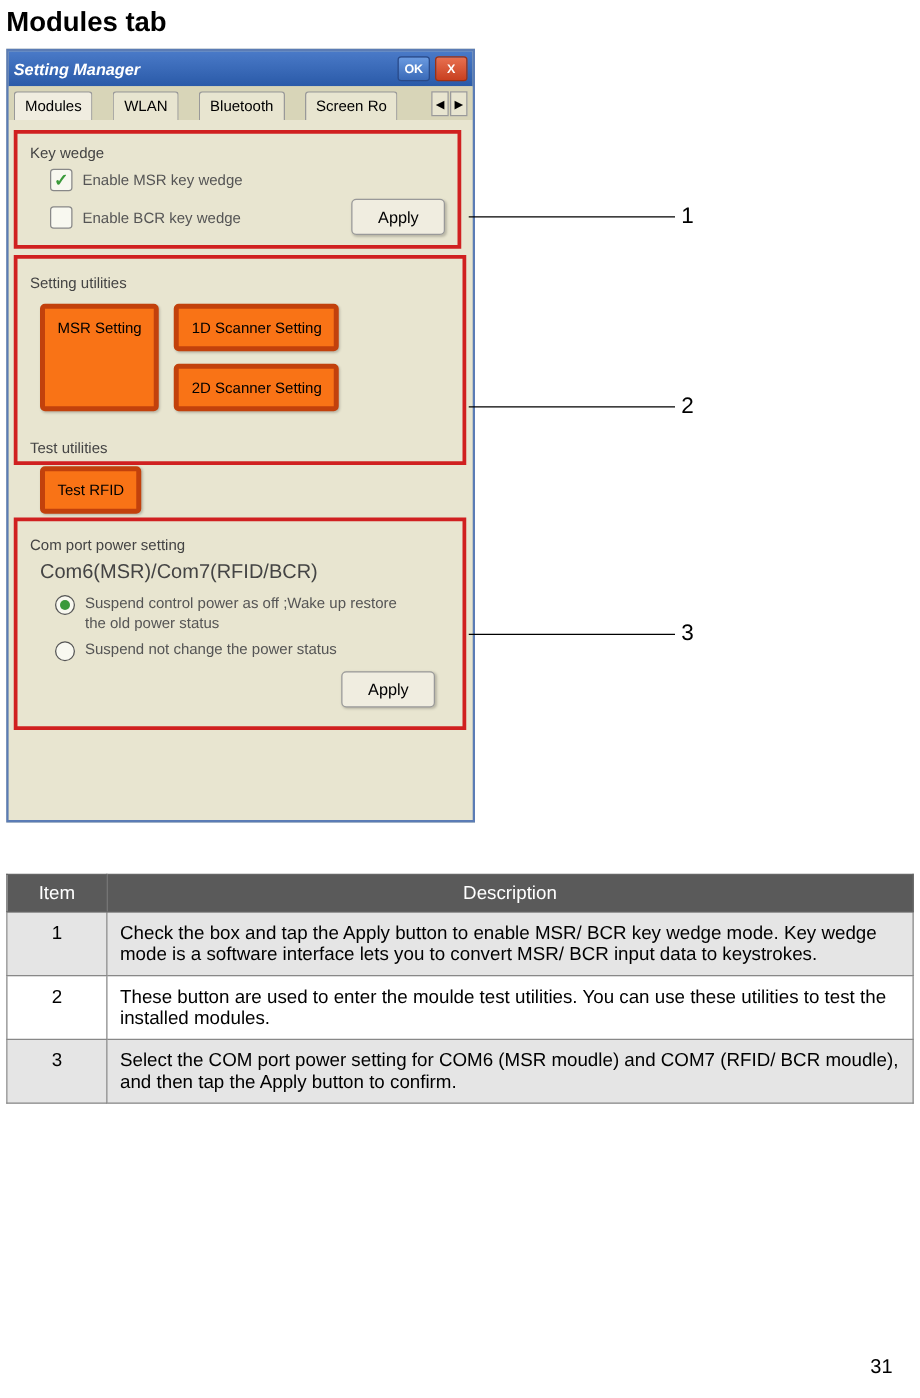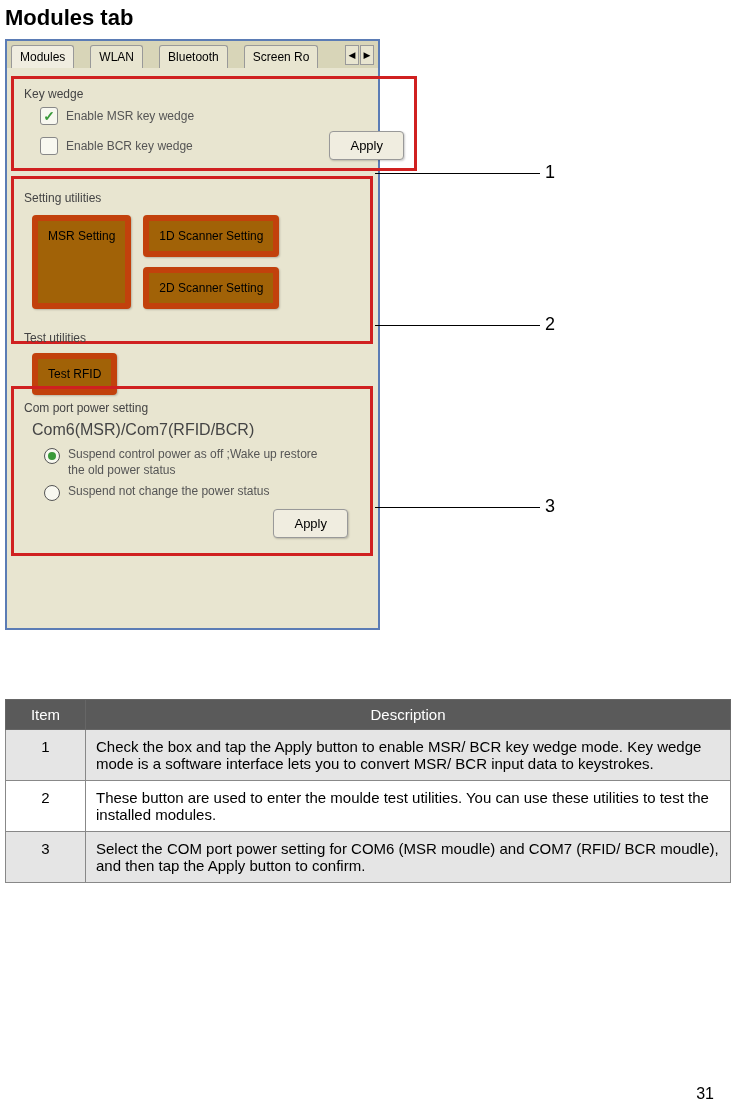--- a/index.html
+++ b/index.html
@@ -95,21 +95,21 @@
     .window-body {
       background: #e8e5d0;
       padding: 8px;
       position: relative;
       min-height: 560px;
     }
     .highlight-box {
       border: 3px solid #d02020;
       position: absolute;
     }
-    .box1 { top: 8px; left: 4px; width: 406px; height: 95px; }
+    .box1 { top: 8px; left: 4px; width: 358px; height: 95px; }
     .box2 { top: 108px; left: 4px; width: 362px; height: 168px; }
     .box3 { top: 318px; left: 4px; width: 362px; height: 170px; }
     .fieldset-label {
       font-size: 12px;
       color: #444;
       margin-bottom: 6px;
       margin-top: 2px;
     }
     .key-wedge { padding: 6px 10px 8px; }
     .checkbox-row {
@@ -149,22 +149,22 @@
       font-size: 13px;
       box-shadow: 1px 1px 2px rgba(0,0,0,0.2);
     }
     .setting-utils { padding: 10px 10px 6px; }
     .btn-grid {
       display: flex;
       gap: 12px;
       margin: 10px 0 10px 8px;
     }
     .btn-small {
-      background: #a16207;
-      border: 6px solid #c2410c;
+      background: #f97316;
+      border: 4px solid #c2410c;
       border-radius: 4px;
       padding: 8px 10px;
       font-size: 12px;
       box-shadow: 1px 1px 2px rgba(0,0,0,0.2);
     }
     .btn-col { display: flex; flex-direction: column; gap: 10px; }
     .test-utils { margin-top: 22px; }
     .test-btn-row { margin: 8px 0 8px 8px; }
     .comport { padding: 10px; }
     .sub-label {
@@ -249,20 +249,27 @@
       font-size: 16px;
     }
   </style>
 </head>
 <body>
 
 <div class="title">Modules tab</div>
 
 <div class="figure-container">
   <div class="window">
+    <div class="titlebar">
+      <span class="titlebar-text">Setting Manager</span>
+      <div class="titlebar-buttons">
+        <div class="titlebar-btn">OK</div>
+        <div class="titlebar-btn close-btn">X</div>
+      </div>
+    </div>
     <div class="tabs">
       <div class="tab active">Modules</div>
       <div class="tab">WLAN</div>
       <div class="tab">Bluetooth</div>
       <div class="tab">Screen Ro</div>
       <div class="tab-arrows">
         <div class="tab-arrow">◀</div>
         <div class="tab-arrow">▶</div>
       </div>
     </div>

